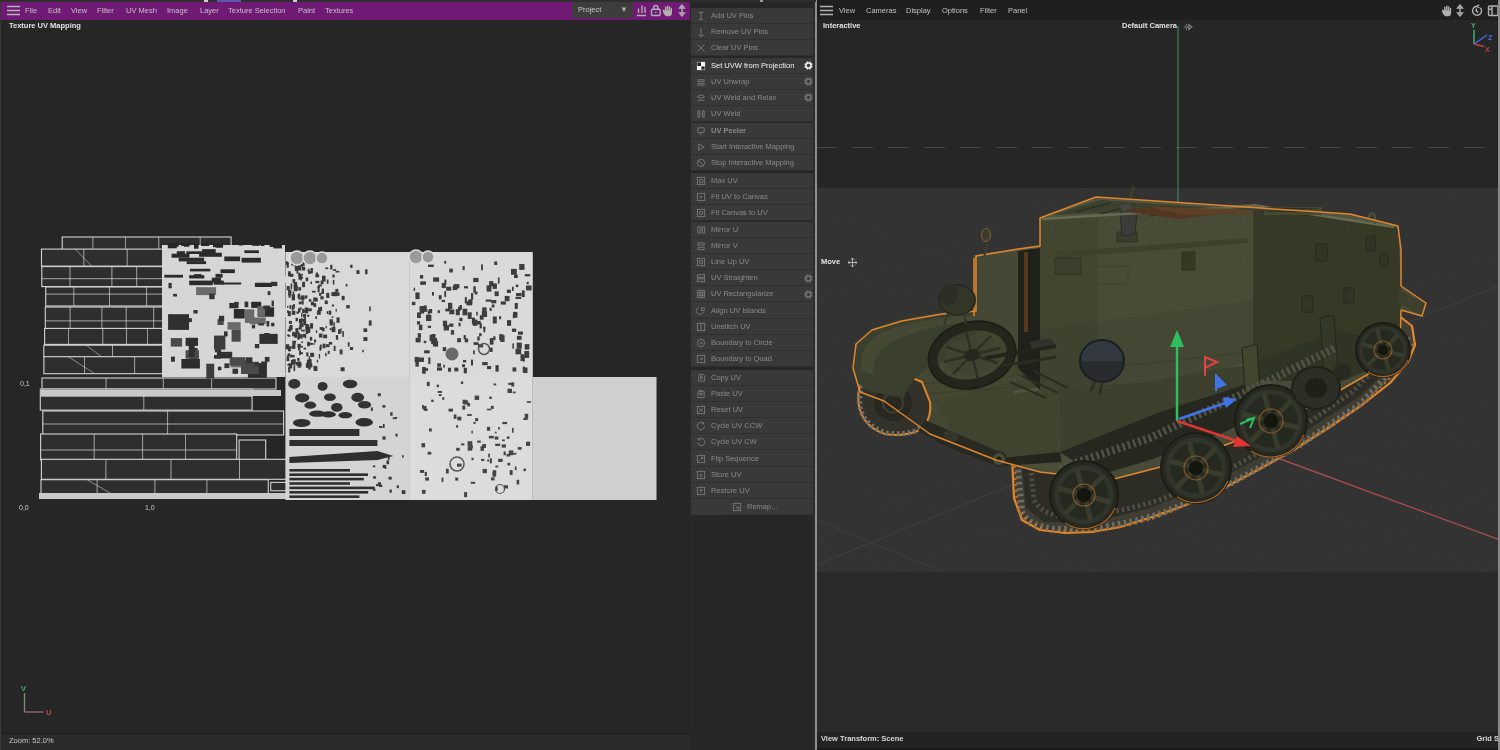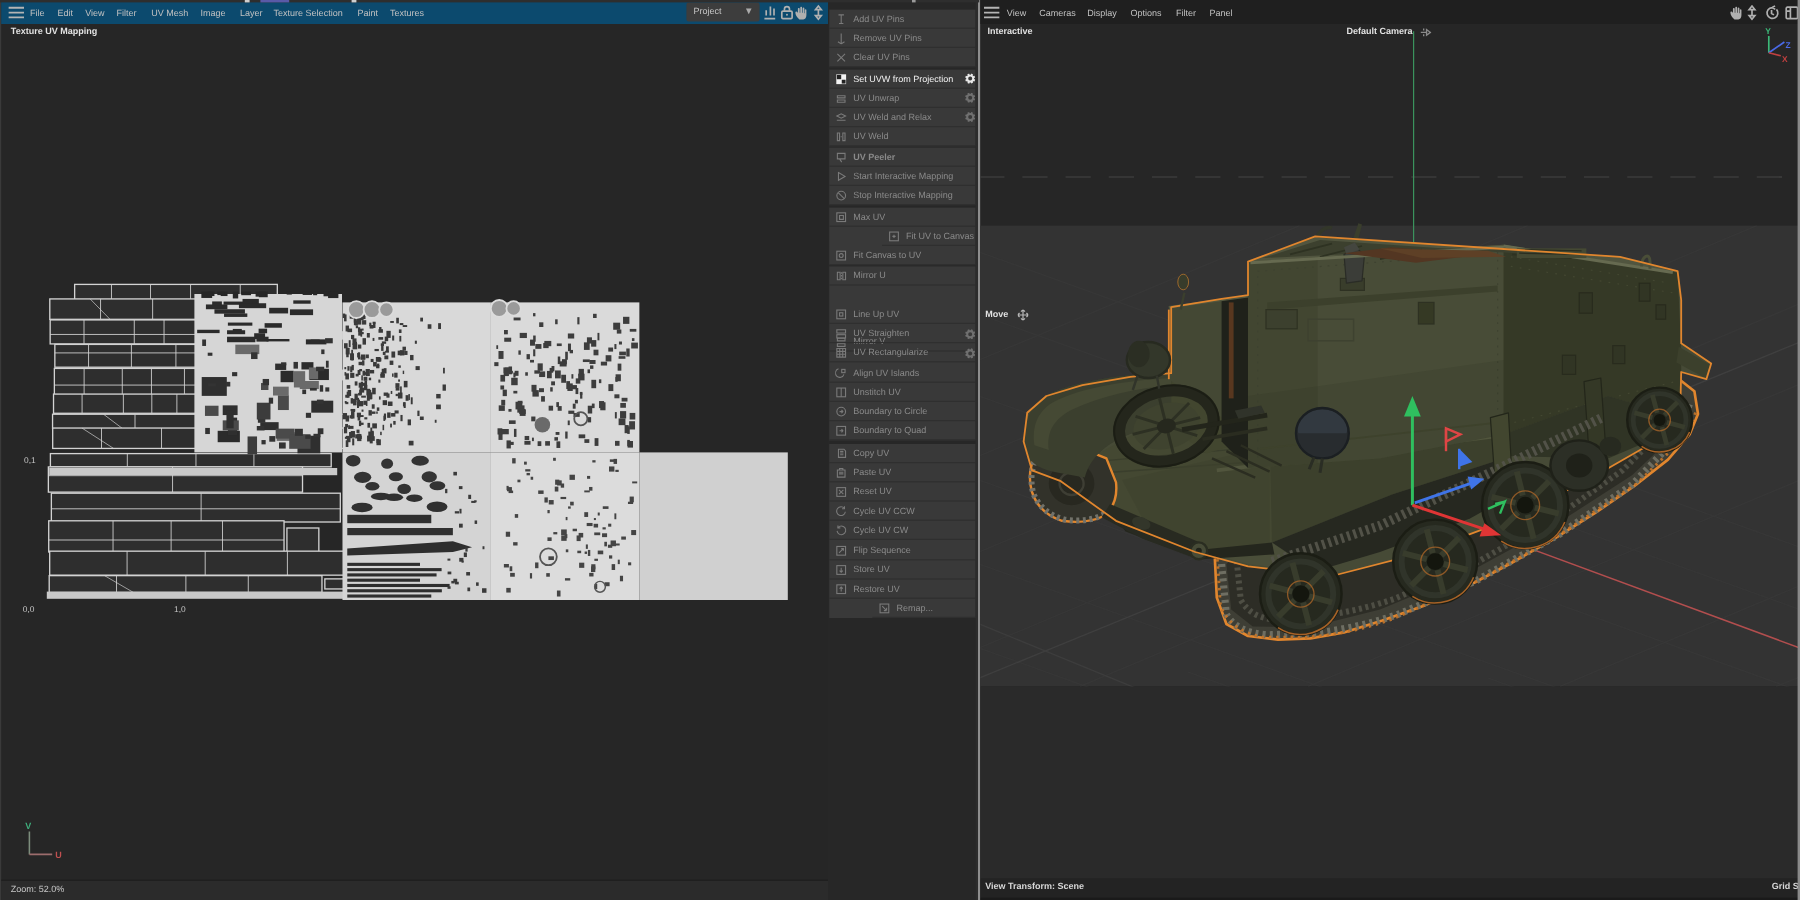--- a/index.html
+++ b/index.html
@@ -1,16 +1,16 @@
 <!DOCTYPE html>
 <html><head><meta charset="utf-8"><style>
 *{margin:0;padding:0;box-sizing:border-box}
 body{width:1500px;height:750px;overflow:hidden;background:#262626;font-family:"Liberation Sans",sans-serif;-webkit-font-smoothing:antialiased}
 .abs{position:absolute}
-.menubar{position:absolute;height:20px;background:#0c4a6e;color:#c2c2c2;font-size:7.5px}
+.menubar{position:absolute;height:20px;background:#701a75;color:#c2c2c2;font-size:7.5px}
 .menubar span{position:absolute;top:6px;white-space:nowrap}
 .blabel{position:absolute;font-size:7.5px;font-weight:bold;color:#e2e2e2;white-space:nowrap}
 .mrow{position:absolute;left:1px;width:122px;height:16.1px;font-size:7.5px;line-height:16px;white-space:nowrap;border-bottom:1px solid #2f2f2f;box-sizing:border-box}
 .mrow span{position:absolute;left:20px;top:0}
 .micon{position:absolute;left:5px;top:3px;width:10px;height:10px;fill:none}
 .mgear{position:absolute;left:113px;top:3.5px;width:9px;height:9px}
 .card{position:absolute;left:1px;width:122px;background:#393939}
 </style></head><body>
 <div class="abs" style="left:0;top:0;width:816px;height:2px;background:#2e2e2e;z-index:50">
     <div class="abs" style="left:217px;top:0;width:24px;height:2px;background:#5a5aa8"></div>
@@ -869,21 +869,21 @@
       <span style="color:#8a8a8a">Stop Interactive Mapping</span>
     </div>
     <div class="card" style="top:173px;height:48px"></div>
     <div class="mrow" style="top:173.0px;">
       <svg class="micon" viewBox="0 0 11 11" style="stroke-width:1">
         <rect x="1.5" y="1.5" width="8" height="8" stroke="#7a7a7a" fill="none"></rect>
         <path d="M4 4h3.5v3.5h-3.5z" stroke="#7a7a7a" fill="none"></path>
       </svg>
       <span style="color:#8a8a8a">Max UV</span>
     </div>
-    <div class="mrow" style="top:189.1px;margin-left:44px;">
+    <div class="mrow" style="top:189.1px;">
       <svg class="micon" viewBox="0 0 11 11" style="stroke-width:1">
         <rect x="1.5" y="1.5" width="8" height="8" stroke="#7a7a7a" fill="none"></rect>
         <path d="M4 5.5h3M5.5 4v3" stroke="#7a7a7a"></path>
       </svg>
       <span style="color:#8a8a8a">Fit UV to Canvas</span>
     </div>
     <div class="mrow" style="top:205.2px;">
       <svg class="micon" viewBox="0 0 11 11" style="stroke-width:1">
         <rect x="1.5" y="1.5" width="8" height="8" stroke="#7a7a7a" fill="none"></rect>
         <circle cx="5.5" cy="5.5" r="1.8" stroke="#7a7a7a" fill="none"></circle>
@@ -891,21 +891,21 @@
       <span style="color:#8a8a8a">Fit Canvas to UV</span>
     </div>
     <div class="card" style="top:222px;height:145px"></div>
     <div class="mrow" style="top:222.0px;">
       <svg class="micon" viewBox="0 0 11 11" style="stroke-width:1">
         <path d="M2 2h2.5v7H2z M7 2h2.5v7H7z" stroke="#7a7a7a" fill="none"></path>
         <path d="M5.7 2v7" stroke="#7a7a7a" stroke-dasharray="1.5,1"></path>
       </svg>
       <span style="color:#8a8a8a">Mirror U</span>
     </div>
-    <div class="mrow" style="top:238.1px;margin-top:39px;">
+    <div class="mrow" style="top:238.1px;">
       <svg class="micon" viewBox="0 0 11 11" style="stroke-width:1">
         <path d="M2 2h7v2.5H2z M2 7h7v2.5H2z" stroke="#7a7a7a" fill="none"></path>
       </svg>
       <span style="color:#8a8a8a">Mirror V</span>
     </div>
     <div class="mrow" style="top:254.2px;">
       <svg class="micon" viewBox="0 0 11 11" style="stroke-width:1">
         <rect x="1.5" y="1.5" width="8" height="8" stroke="#7a7a7a" fill="none"></rect>
         <rect x="4" y="4" width="3" height="3" stroke="#7a7a7a" fill="none"></rect>
       </svg>

